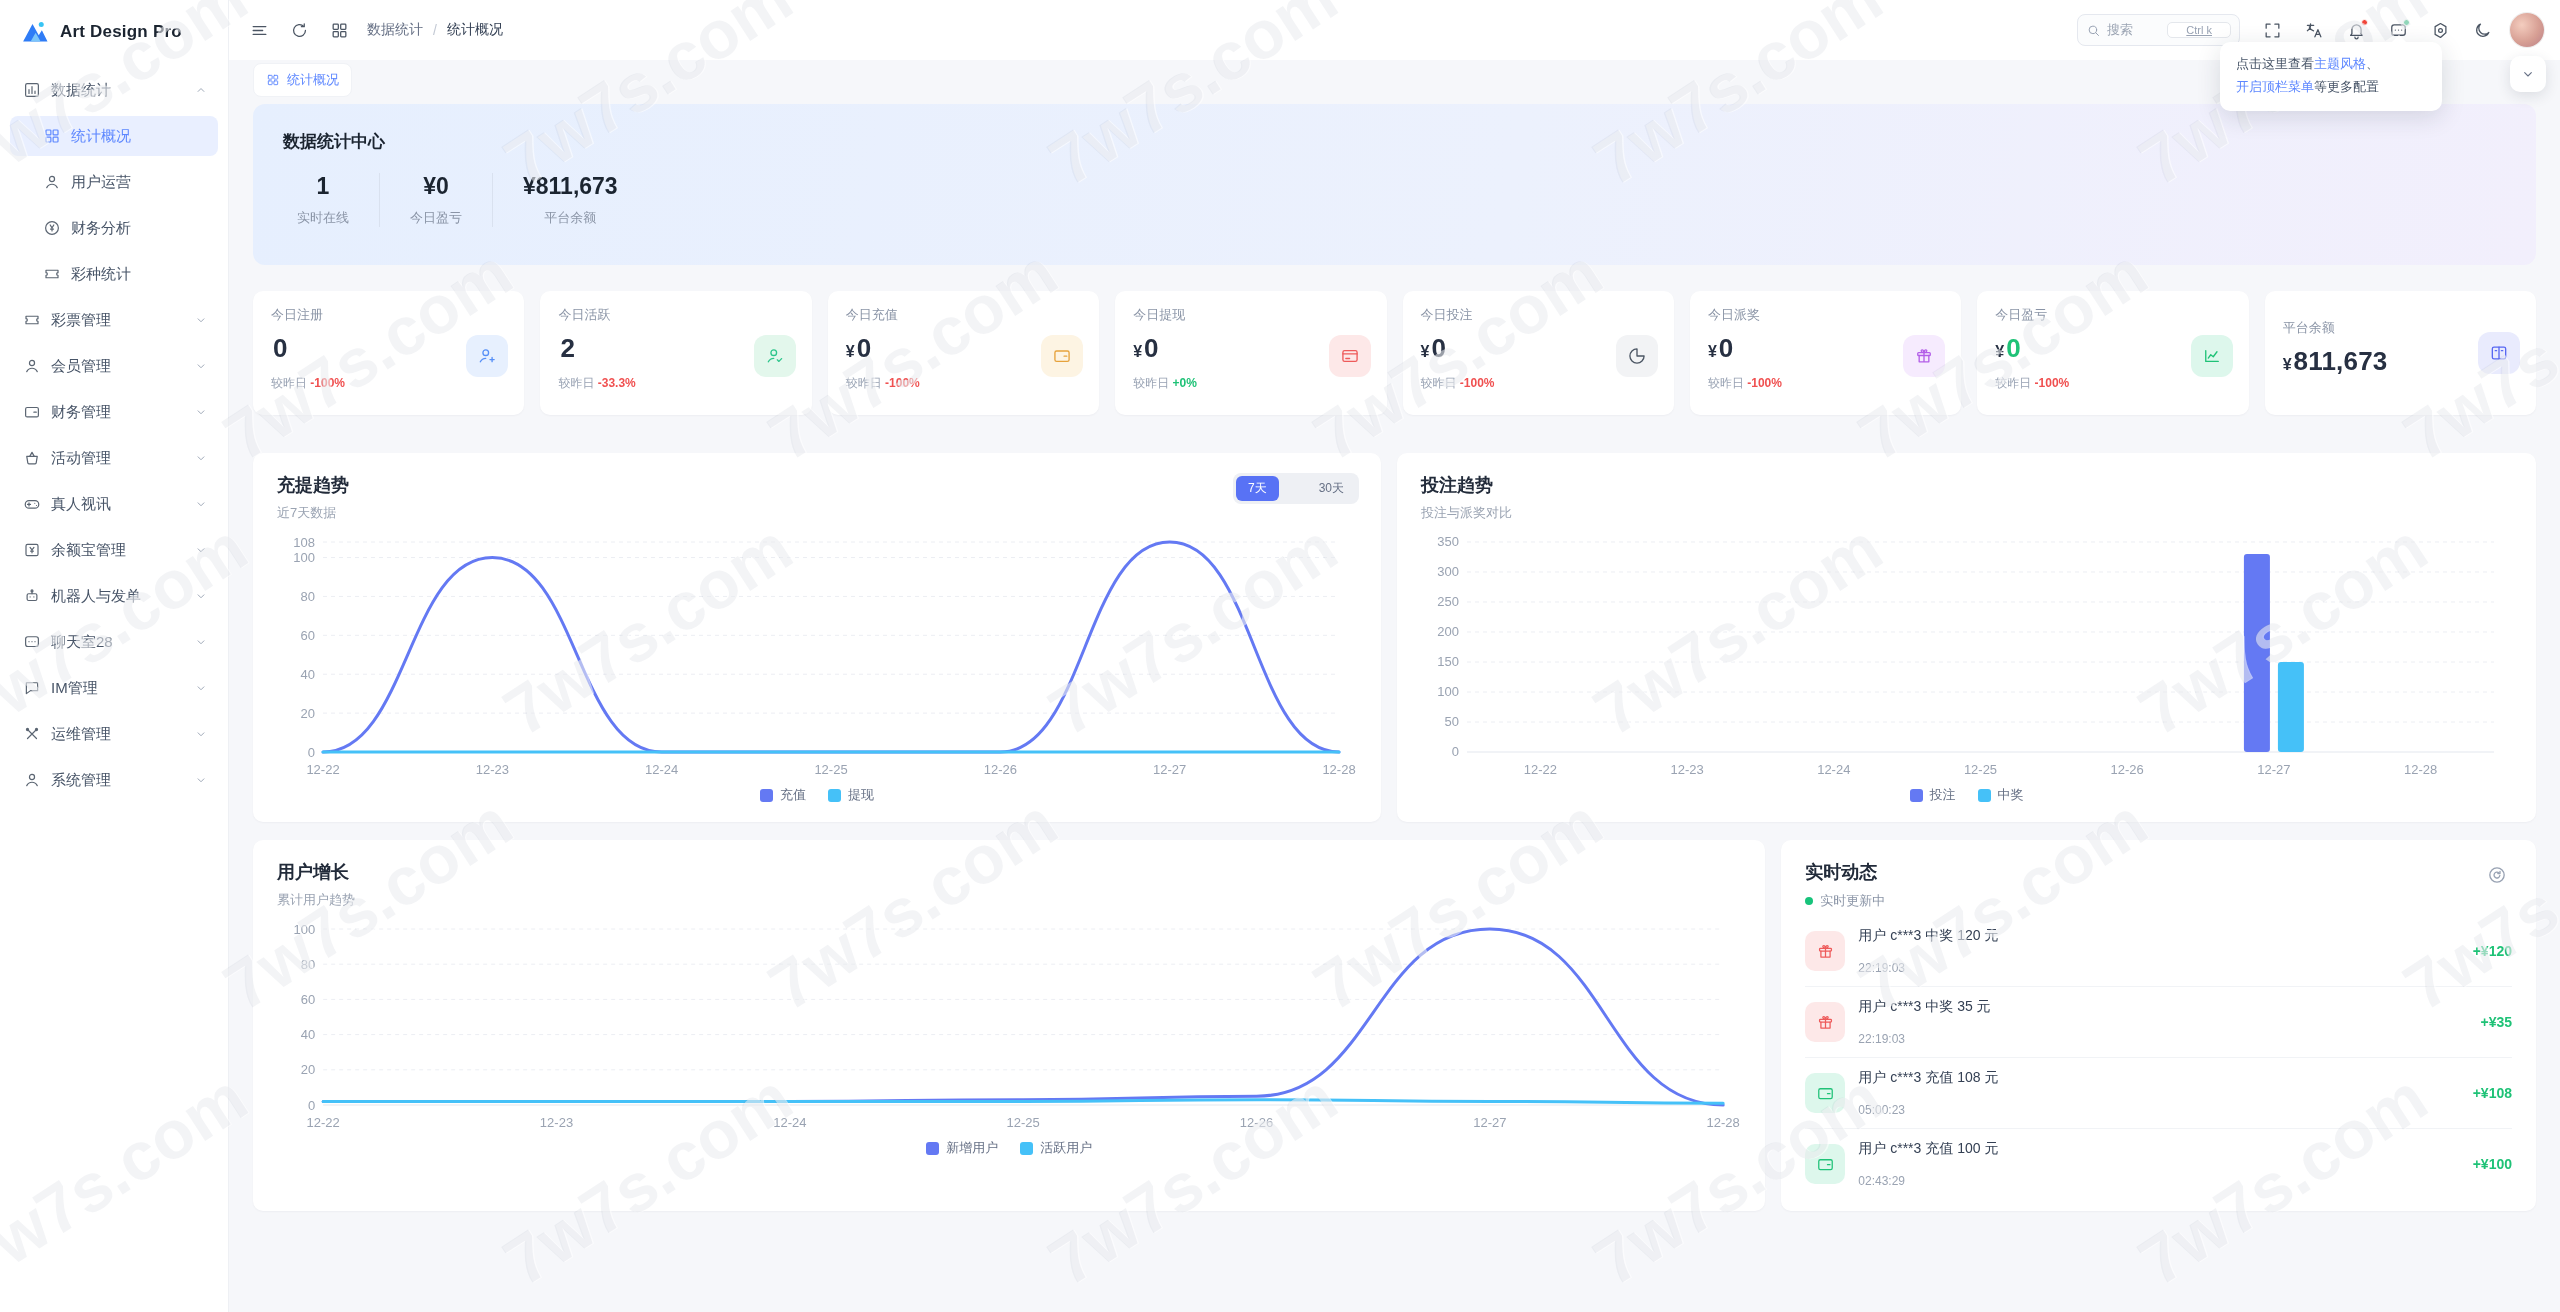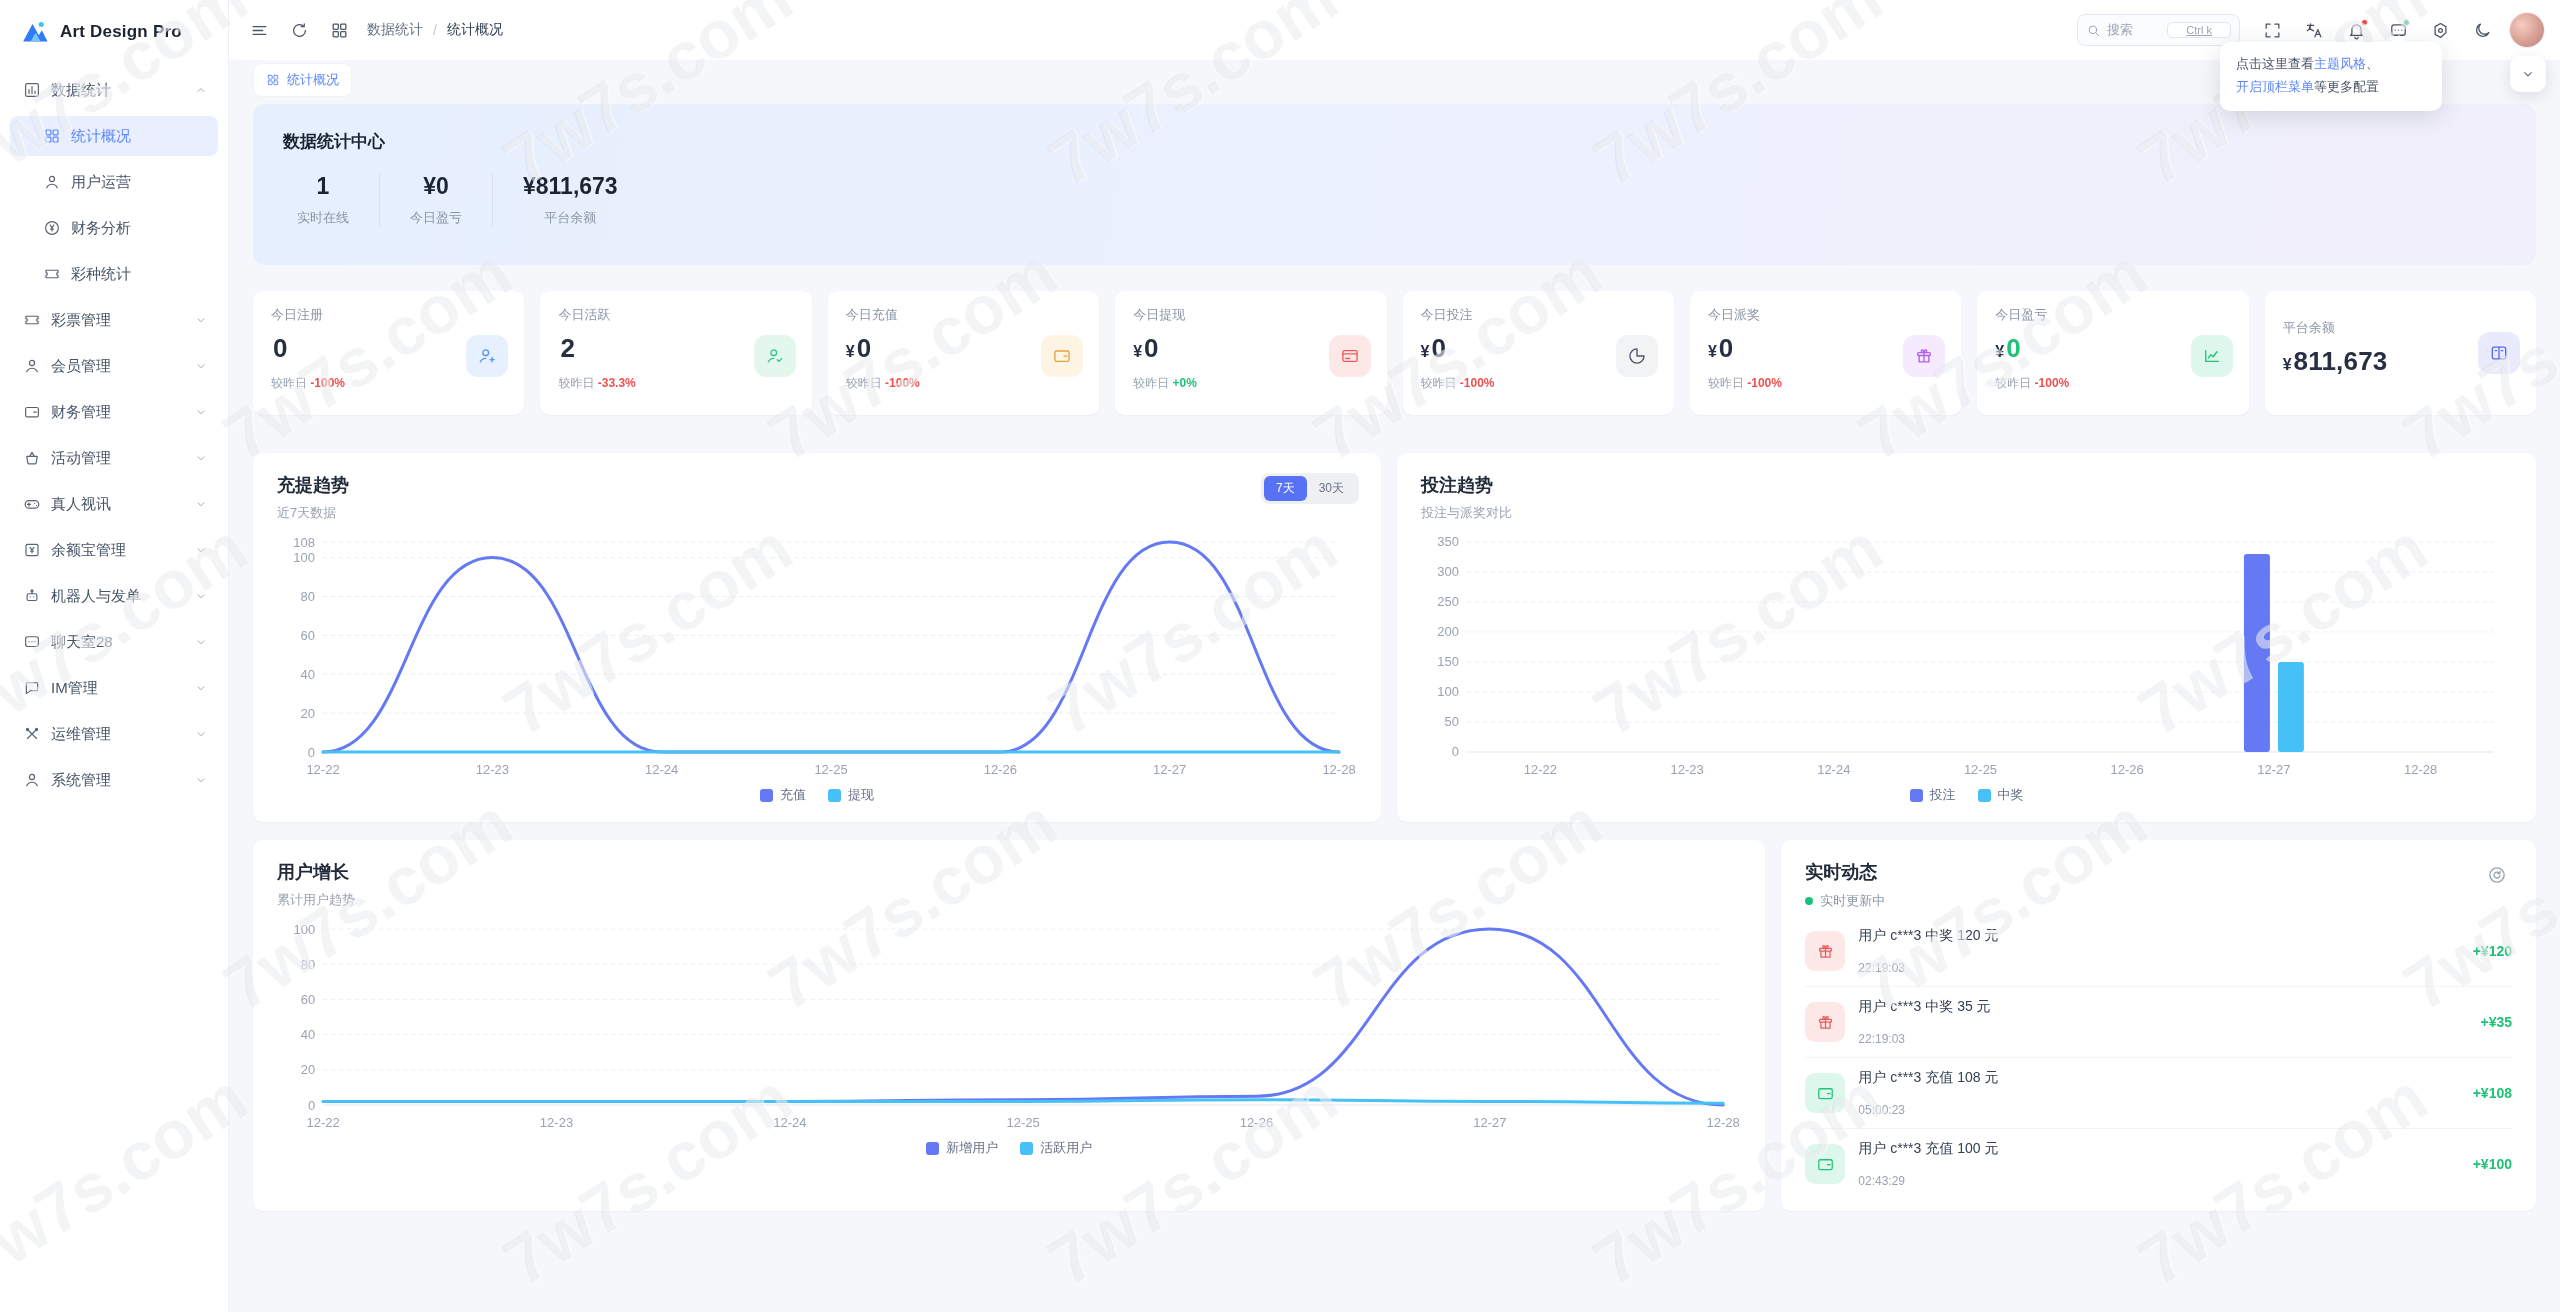--- a/index.html
+++ b/index.html
@@ -75,21 +75,21 @@
   .c-icon { position:absolute; right:16px; top:44px; width:42px; height:42px; border-radius:12px; display:flex; align-items:center; justify-content:center; }
   .c-icon svg { width:20px; height:20px; }
   .card.centered .c-icon { top:50%; transform:translateY(-50%); }
 
   
   .charts-row { display:grid; grid-template-columns:1133fr 1144fr; gap:16px; margin-top:38px; }
   .bottom-row { display:grid; grid-template-columns:1519fr 758fr; gap:16px; margin-top:18px; }
   .panel { background:#fff; border-radius:10px; padding:20px 24px 12px; box-shadow:0 1px 2px rgba(16,24,40,.04); position:relative; }
   .p-title { font-size:18px; font-weight:700; color:#222b3a; }
   .p-sub { font-size:13px; color:#9aa3b2; margin-top:7px; }
-  .range-toggle { position:absolute; right:22px; top:20px; background:#eef0f4; border-radius:8px; padding:3px; display:flex; }
+  .range-toggle { position:absolute; right:22px; top:20px; background:#eef0f4; border-radius:8px; padding:3px; display:flex;gap:28px; }
   .rbtn { font-size:12px; padding:4px 12px; border-radius:6px; color:#667085; cursor:pointer; }
   .rbtn.on { background:#5872f5; color:#fff; }
   .chart-svg { display:block; width:100%; margin-top:8px; }
   .legend { display:flex; justify-content:center; gap:22px; padding:4px 0 6px; }
   .lg-item { display:flex; align-items:center; gap:7px; font-size:13px; color:#667085; cursor:pointer; }
   .lg-sw { width:13px; height:13px; border-radius:3px; }
 
   
   .feed-head { display:flex; align-items:flex-start; }
   .feed-refresh { margin-left:auto; width:30px; height:30px; color:#98a2b3; display:flex; align-items:center; justify-content:center; cursor:pointer; }

